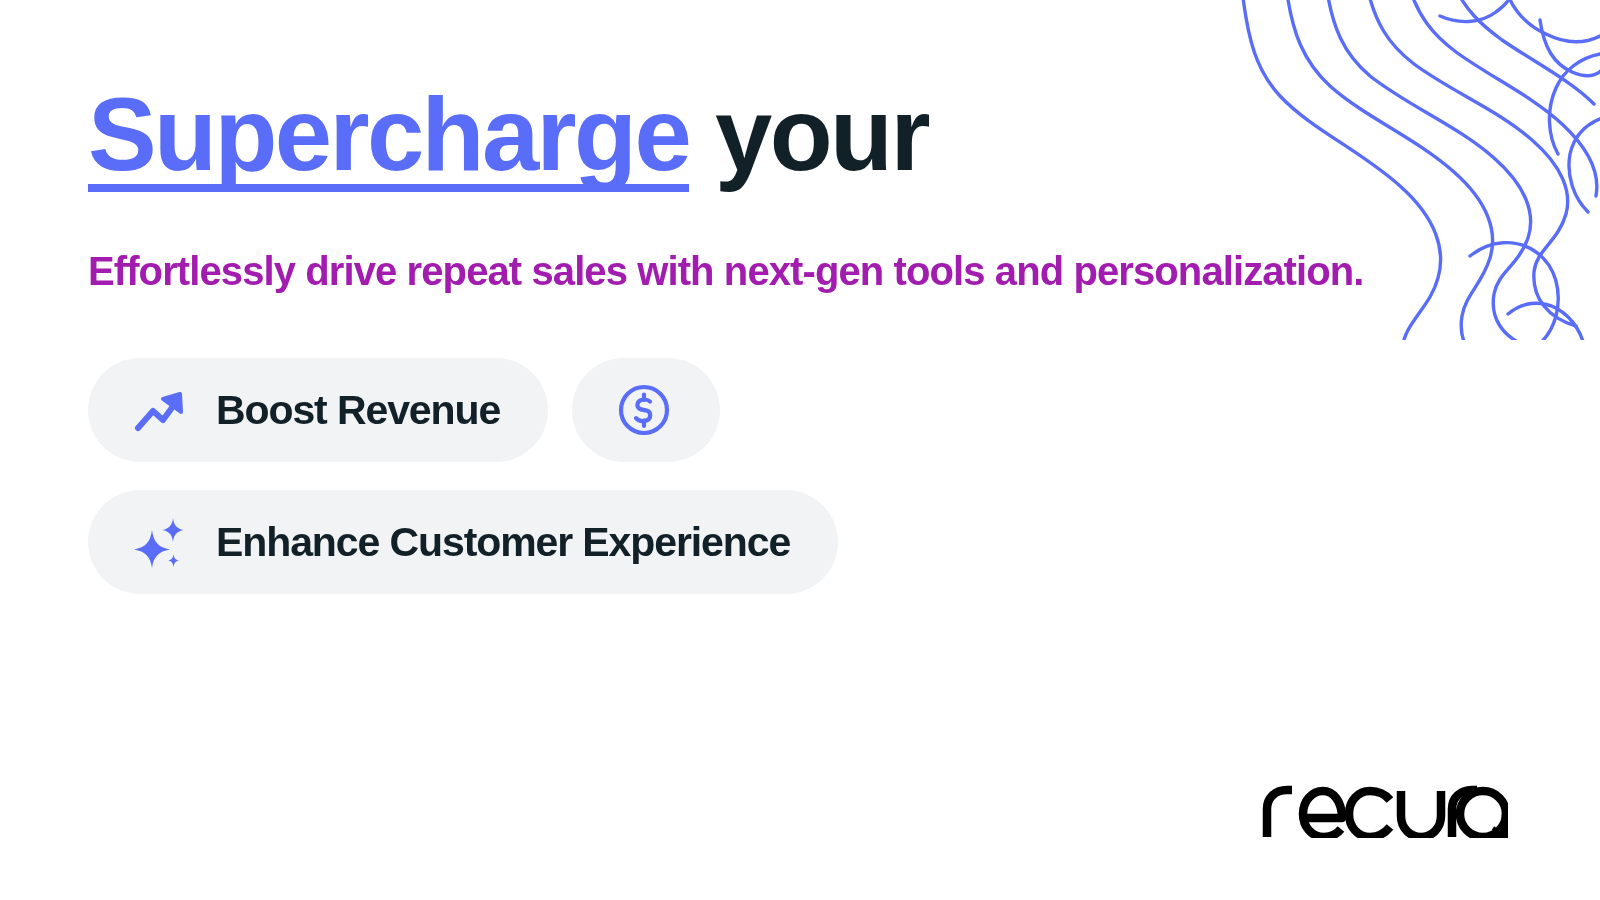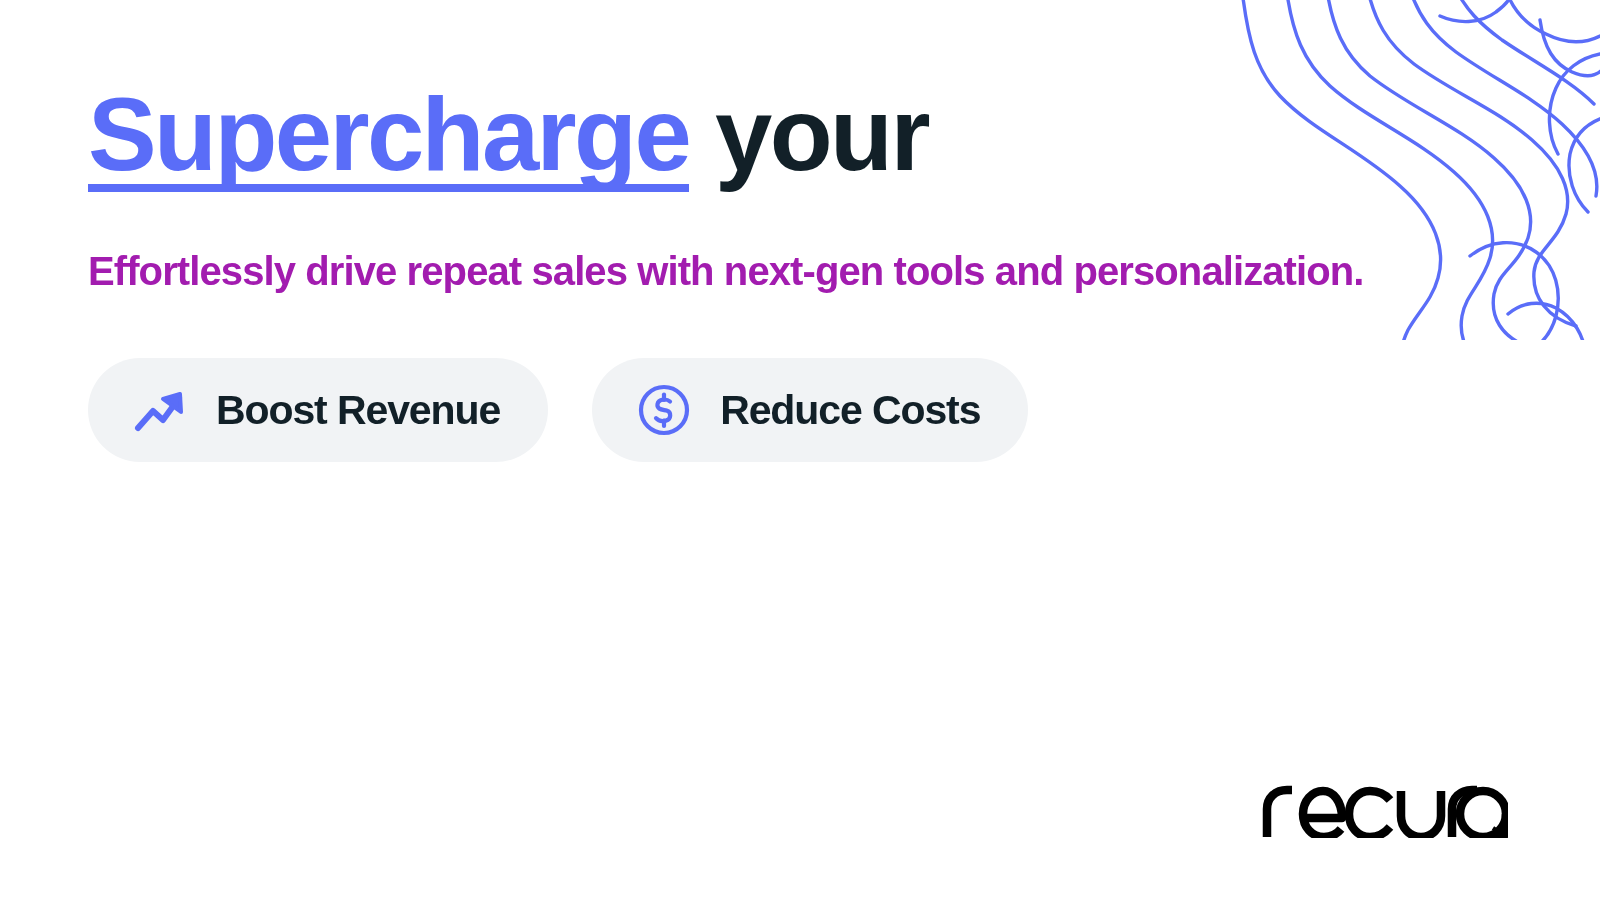--- a/index.html
+++ b/index.html
@@ -68,21 +68,21 @@
     letter-spacing:-0.9px;
     color:#a21caf;
     max-width:1310px;
   }
 
   
   .pill-rows { margin-top:58px; }
   .pill-row {
     display:flex;
     align-items:center;
-    gap:44px;
+    gap:24px;
   }
   .pill-row + .pill-row { margin-top:28px; }
 
   .pill {
     display:inline-flex;
     align-items:center;
     gap:28px;
     background:#f1f3f5;
     border-radius:56px;
     padding:21px 48px 21px 44px;
@@ -169,25 +169,38 @@
 
       <div class="pill">
         <span class="pill-icon">
           <svg viewBox="0 0 56 56" width="56" height="56" fill="none" stroke="#5a6df8" stroke-width="4.2" stroke-linecap="round" stroke-linejoin="round">
             <circle cx="28" cy="28" r="23"></circle>
             <path d="M34 19.5 C31 16.8 22.5 16.2 21.5 22.2 C20.6 27.8 27 27.6 30.6 28.6 C35.6 30 35.4 37.2 30 38.6 C25.6 39.8 22 38.6 20 36.2"></path>
             <line x1="28" y1="12.5" x2="28" y2="18"></line>
             <line x1="28" y1="38.5" x2="28" y2="44"></line>
           </svg>
         </span>
-        <span class="pill-label">Reduce Costs</span>
       </div>
 
     </div>
 
+    <div class="pill-row">
+
+      <div class="pill">
+        <span class="pill-icon">
+          <svg viewBox="0 0 56 56" width="56" height="56" fill="#5a6df8">
+            <path d="M20 16 C21.6 28.4 26.6 33.4 38 35.4 C26.6 37.4 21.6 42.4 20 54 C18.4 42.4 13.4 37.4 2 35.4 C13.4 33.4 18.4 28.4 20 16 Z"></path>
+            <path d="M41 4 C42 11.6 44.8 14.6 51.6 16 C44.8 17.4 42 20.4 41 28 C40 20.4 37.2 17.4 30.4 16 C37.2 14.6 40 11.6 41 4 Z"></path>
+            <path d="M41.5 40 C42 44.2 43.4 45.8 47 46.6 C43.4 47.4 42 49 41.5 53.2 C41 49 39.6 47.4 36 46.6 C39.6 45.8 41 44.2 41.5 40 Z"></path>
+          </svg>
+        </span>
+        <span class="pill-label">Enhance Customer Experience</span>
+      </div>
+
+    </div>
 
   </div>
 </main>
 
 <div class="brand-logo">
   <svg viewBox="0 0 246 62" width="246" height="62" fill="none" stroke="#000000" stroke-width="8.5" stroke-linecap="butt">
 
     <path d="M5 61 V 33 C5 22 13 14 25 14 H 30"></path>
 
     <path d="M43 42 H 80 C80 25 71 15 61 15 C50 15 41 25 41 38 C41 51 50 61 62 61 C69 61 75 58 79 53" stroke-linejoin="round"></path>

